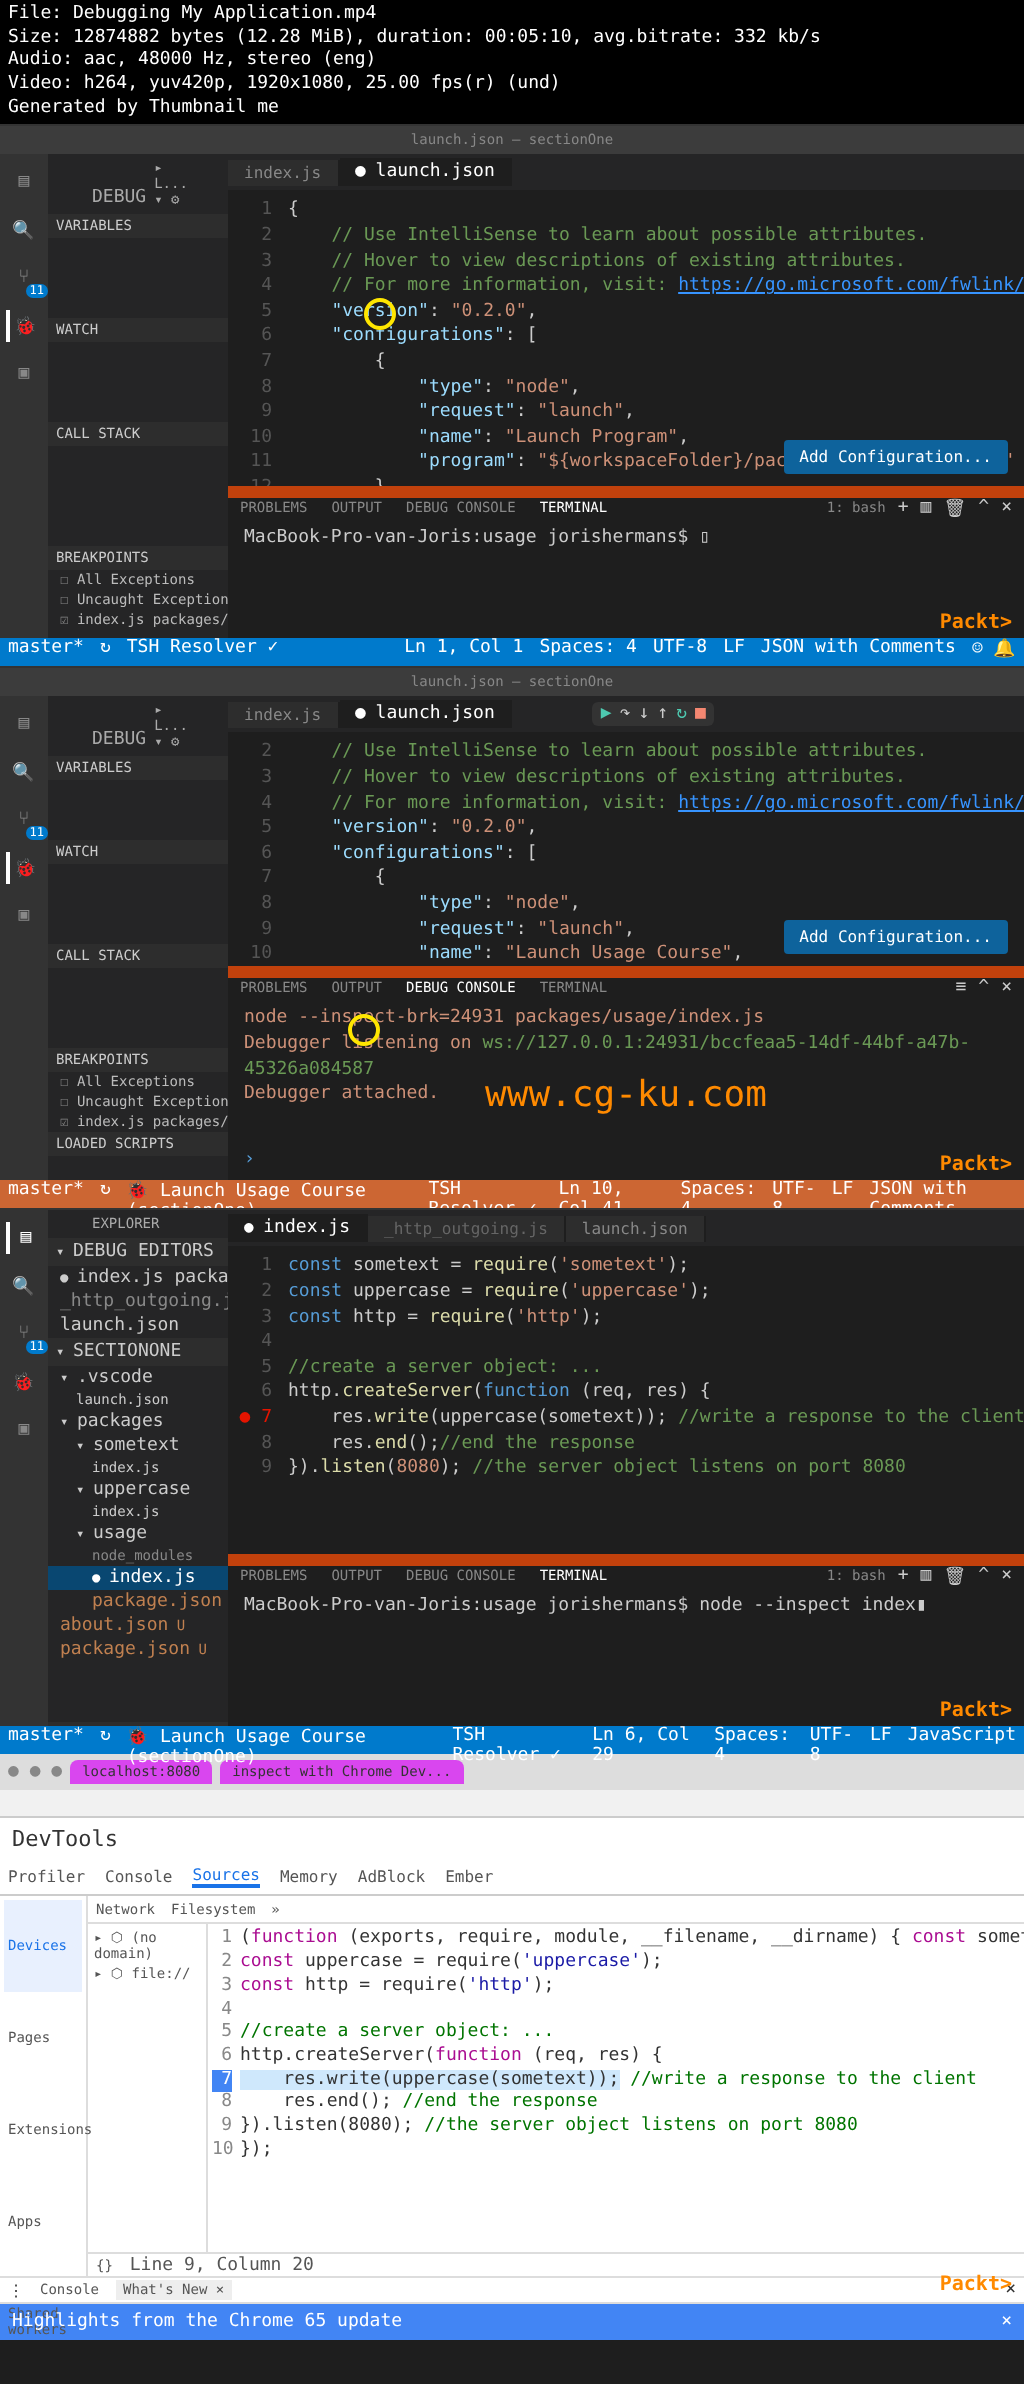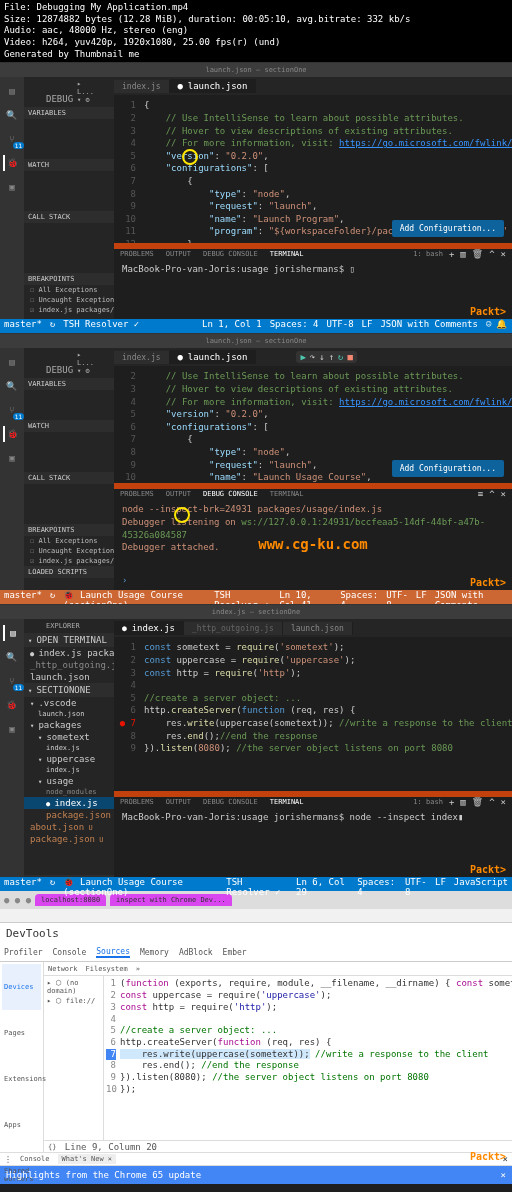--- a/index.html
+++ b/index.html
@@ -38,21 +38,21 @@
 .terminal-tabs .tt{font-size:7px;color:#888}
 .terminal-tabs .tt.active{color:#fff}
 .terminal-tabs .right{margin-left:auto;display:flex;gap:6px;align-items:center}
 .terminal-body{background:#1e1e1e;padding:4px 8px;line-height:1.4;min-height:60px}
 .terminal-body .to{color:#ce9178}
 .terminal-body .tg{color:#6a9955}
 .status-bar{height:14px;background:#007acc;color:#fff;display:flex;align-items:flex-start;font-size:7px;padding:0 4px;gap:8px}
 .status-bar .sp{margin-left:auto}
 .row{display:flex}
 .packt{position:absolute;right:6px;bottom:16px;color:#ff8a00;font-weight:bold;font-size:10px}
-.watermark{position:absolute;left:50%;transform:translateX(-50%);color:#ff8a00;font-size:14px;font-weight:bold;z-index:10}
+.watermark{position:absolute;left:50%;transform:translateX(-50%);color:#ff8a00;font-size:18px;font-weight:normal;z-index:10}
 .devtools{background:#fff;color:#333;font-family:Arial,sans-serif}
 .dt-tabs{display:flex;border-bottom:1px solid #ccc;height:18px;align-items:center;padding:0 4px;gap:10px}
 .dt-tabs .dtt{font-size:8px;color:#555}
 .dt-tabs .dtt.active{color:#1a73e8;border-bottom:2px solid #1a73e8}
 .dt-sub{display:flex;border-bottom:1px solid #ddd;height:14px;align-items:center;padding:0 4px;gap:8px}
 .dt-sub .st{font-size:7px;color:#555}
 .dt-left{width:44px;border-right:1px solid #ddd;padding:2px}
 .dt-left .li{font-size:7px;padding:19px 2px;color:#555}
 .dt-left .li.sel{background:#e8f0fe;color:#1a73e8}
 .dt-mid-l{width:60px;border-right:1px solid #ddd;padding:2px}
@@ -243,32 +243,31 @@
   <span class="sp">Ln 10, Col 41</span>
   <span>Spaces: 4</span>
   <span>UTF-8</span>
   <span>LF</span>
   <span>JSON with Comments</span>
 </div>
 <div class="packt">Packt&gt;</div>
 </div>
 
 <div class="panel" style="position:relative">
-<div class="title-bar">index.js — sectionOne</div>
 <div class="row" style="height:258px">
 <div class="activity-bar">
   <div class="ic active">▤</div>
   <div class="ic">🔍</div>
   <div class="ic badge" data-b="11">⑂</div>
   <div class="ic">🐞</div>
   <div class="ic">▣</div>
 </div>
 <div class="sidebar">
   <div class="hdr">EXPLORER</div>
-  <div class="section">▾ <span>OPEN TERMINAL</span></div>
+  <div class="section">▾ <span>DEBUG EDITORS</span></div>
   <div class="item file">● <span>index.js  packages/u...</span></div>
   <div class="item file" style="color:#888"><span>_http_outgoing.js</span></div>
   <div class="item file"><span>launch.json</span></div>
   <div class="section">▾ <span>SECTIONONE</span></div>
   <div class="item file">▾ <span>.vscode</span></div>
   <div class="item file" style="padding-left:14px">launch.json</div>
   <div class="item file">▾ <span>packages</span></div>
   <div class="item file" style="padding-left:14px">▾ <span>sometext</span></div>
   <div class="item file" style="padding-left:22px">index.js</div>
   <div class="item file" style="padding-left:14px">▾ <span>uppercase</span></div>

